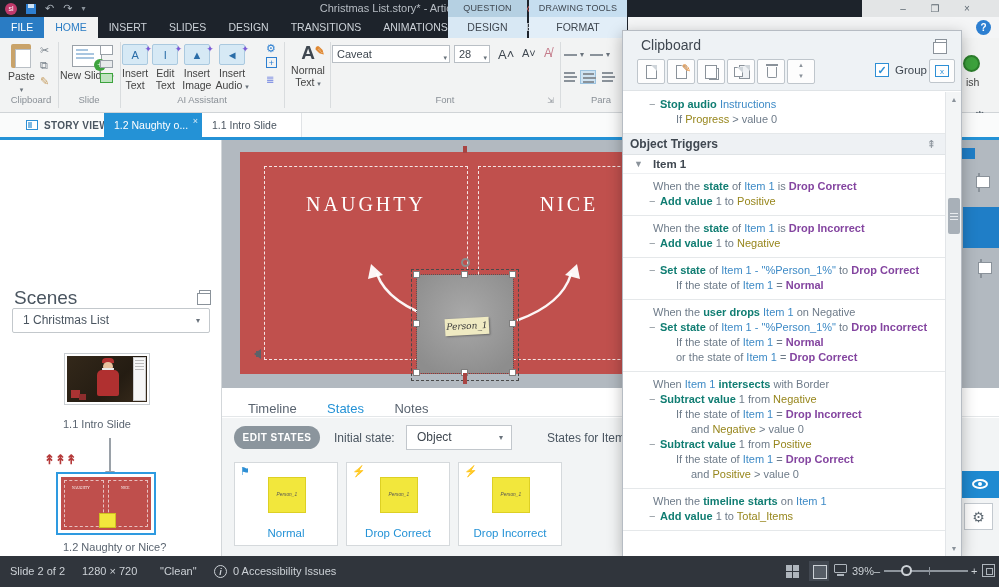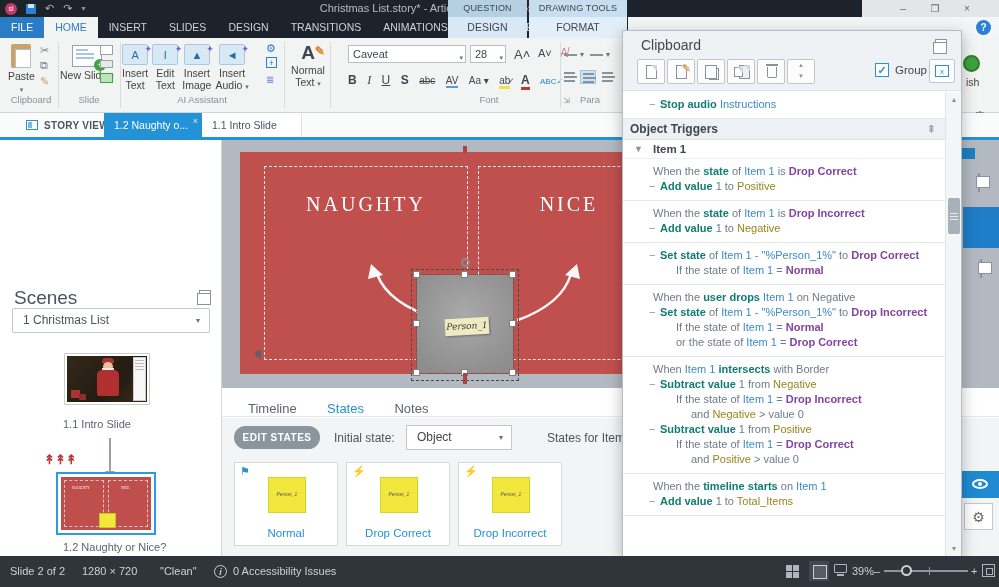--- a/index.html
+++ b/index.html
@@ -290,62 +290,50 @@
     <div class="rsep" style="left:284px"></div>
 
     <div class="abs" style="left:286px;top:4px;width:44px;height:66px;">
       <div style="text-align:center">
         <div style="font-size:19px;color:#3f4750;font-weight:bold;position:relative;display:inline-block">A<span style="position:absolute;right:-10px;top:2px;color:#e0862e;font-size:12px">✎</span></div>
         <div class="rbtn-txt"><span>Normal</span><br><span>Text</span> <span class="caret-s">▾</span></div>
       </div>
     </div>
     <div class="rsep" style="left:330px"></div>
 
-    <div class="abs" style="left:348px;top:4px;width:226px;height:66px;padding-left:28px;">
+    <div class="abs" style="left:332px;top:4px;width:226px;height:66px;">
       <div class="combo" style="position:absolute;left:0;top:3px;width:118px;height:18px;">
         <span>Caveat</span><span class="cc">▾</span>
       </div>
       <div class="combo" style="position:absolute;left:122px;top:3px;width:36px;height:18px;">
         <span>28</span><span class="cc">▾</span>
       </div>
       <span class="abs" style="left:166px;top:5px;font-size:13px;color:#3f4750">A˄</span>
       <span class="abs" style="left:190px;top:5px;font-size:11px;color:#3f4750">A˅</span>
       <span class="abs" style="left:212px;top:4px;font-size:12px;color:#c47b8a">A̸</span>
-      <div class="fontbar abs" style="left:0;top:28px;">
-        <span style="font-weight:bold">B</span>
-        <span style="font-style:italic;font-family:'Liberation Serif',serif">I</span>
-        <span style="text-decoration:underline">U</span>
-        <span style="font-weight:bold">S</span>
-        <span style="text-decoration:line-through;font-size:10px">abc</span>
-        <span style="font-size:10px;border-bottom:2px solid #5a9ad6">AV</span>
-        <span style="font-size:10px">Aa ▾</span>
-        <span style="font-size:10px;border-bottom:3px solid #f3e13c">ab̷</span>
-        <span style="border-bottom:3px solid #c0392b;font-weight:bold">A</span>
-        <span style="font-size:8px;color:#2d7fd1">ABC✓</span>
-      </div>
       <div class="rgroup-label">Font</div>
       <span class="abs" style="right:4px;bottom:3px;font-size:8px;color:#8a9097">⇲</span>
     </div>
     <div class="rsep" style="left:560px"></div>
 
     <div class="abs" style="left:562px;top:4px;width:60px;height:66px;">
       <span class="abs mini-lines" style="left:2px;top:8px"></span>
       <span class="abs" style="left:18px;top:8px;font-size:8px;color:#6a737c">▾</span>
       <span class="abs mini-lines" style="left:28px;top:8px"></span>
       <span class="abs" style="left:44px;top:8px;font-size:8px;color:#6a737c">▾</span>
       <span class="abs alignbox" style="left:0px;top:28px">
           <span class="mini-lines" style="display:block;width:11px"></span>
         </span>
       <span class="abs alignbox sel" style="left:18px;top:28px">
           <span class="mini-lines" style="display:block;width:11px"></span>
         </span>
       <span class="abs alignbox" style="left:38px;top:28px">
           <span class="mini-lines" style="display:block;width:11px"></span>
         </span>
-      <div class="rgroup-label" style="text-align:left;padding-left:18px">Para</div>
+      <div class="rgroup-label" style="text-align:center;padding-left:18px">Para</div>
     </div>
   </div>
 
   
   <div class="abs publish-ic"></div>
   <div class="abs publish-txt">ish</div>
   <span class="abs gear" style="left:973px;top:108px;font-size:15px">⚙</span>
 
   
   <div class="abs doctabs"></div>
@@ -502,20 +490,21 @@
       </div>
       <div class="grp-check">✓</div>
       <div class="grp-label">Group</div>
       <div class="var-btn">
           <span>x</span>
         </div>
     </div>
     <div class="tlist" id="trigger-list">
         <div class="tl-trigger">
           <div class="tl-line m"><span class="minus">−</span><span class="c-teal">Stop audio</span><span class="c-g"> </span><span class="c-blue">Instructions</span></div>
+          <div class="tl-line i"><span class="c-g">If </span><span class="c-olive">Progress</span><span class="c-g"> &gt; value 0</span></div>
         </div>
         <div class="tl-header"><span>Object Triggers</span><span class="coll">⇞</span></div>
         <div class="tl-group"><span class="tri">▼</span>Item 1</div>
         <div class="tl-trigger">
           <div class="tl-line w"><span class="c-g">When the </span><span class="c-teal">state</span><span class="c-g"> of </span><span class="c-blue">Item 1</span><span class="c-g"> is </span><span class="c-purple">Drop Correct</span></div>
           <div class="tl-line m"><span class="minus">−</span><span class="c-teal">Add value</span><span class="c-g"> 1 to </span><span class="c-olive">Positive</span></div>
         </div>
         <div class="tl-trigger">
           <div class="tl-line w"><span class="c-g">When the </span><span class="c-teal">state</span><span class="c-g"> of </span><span class="c-blue">Item 1</span><span class="c-g"> is </span><span class="c-purple">Drop Incorrect</span></div>
           <div class="tl-line m"><span class="minus">−</span><span class="c-teal">Add value</span><span class="c-g"> 1 to </span><span class="c-olive">Negative</span></div>

